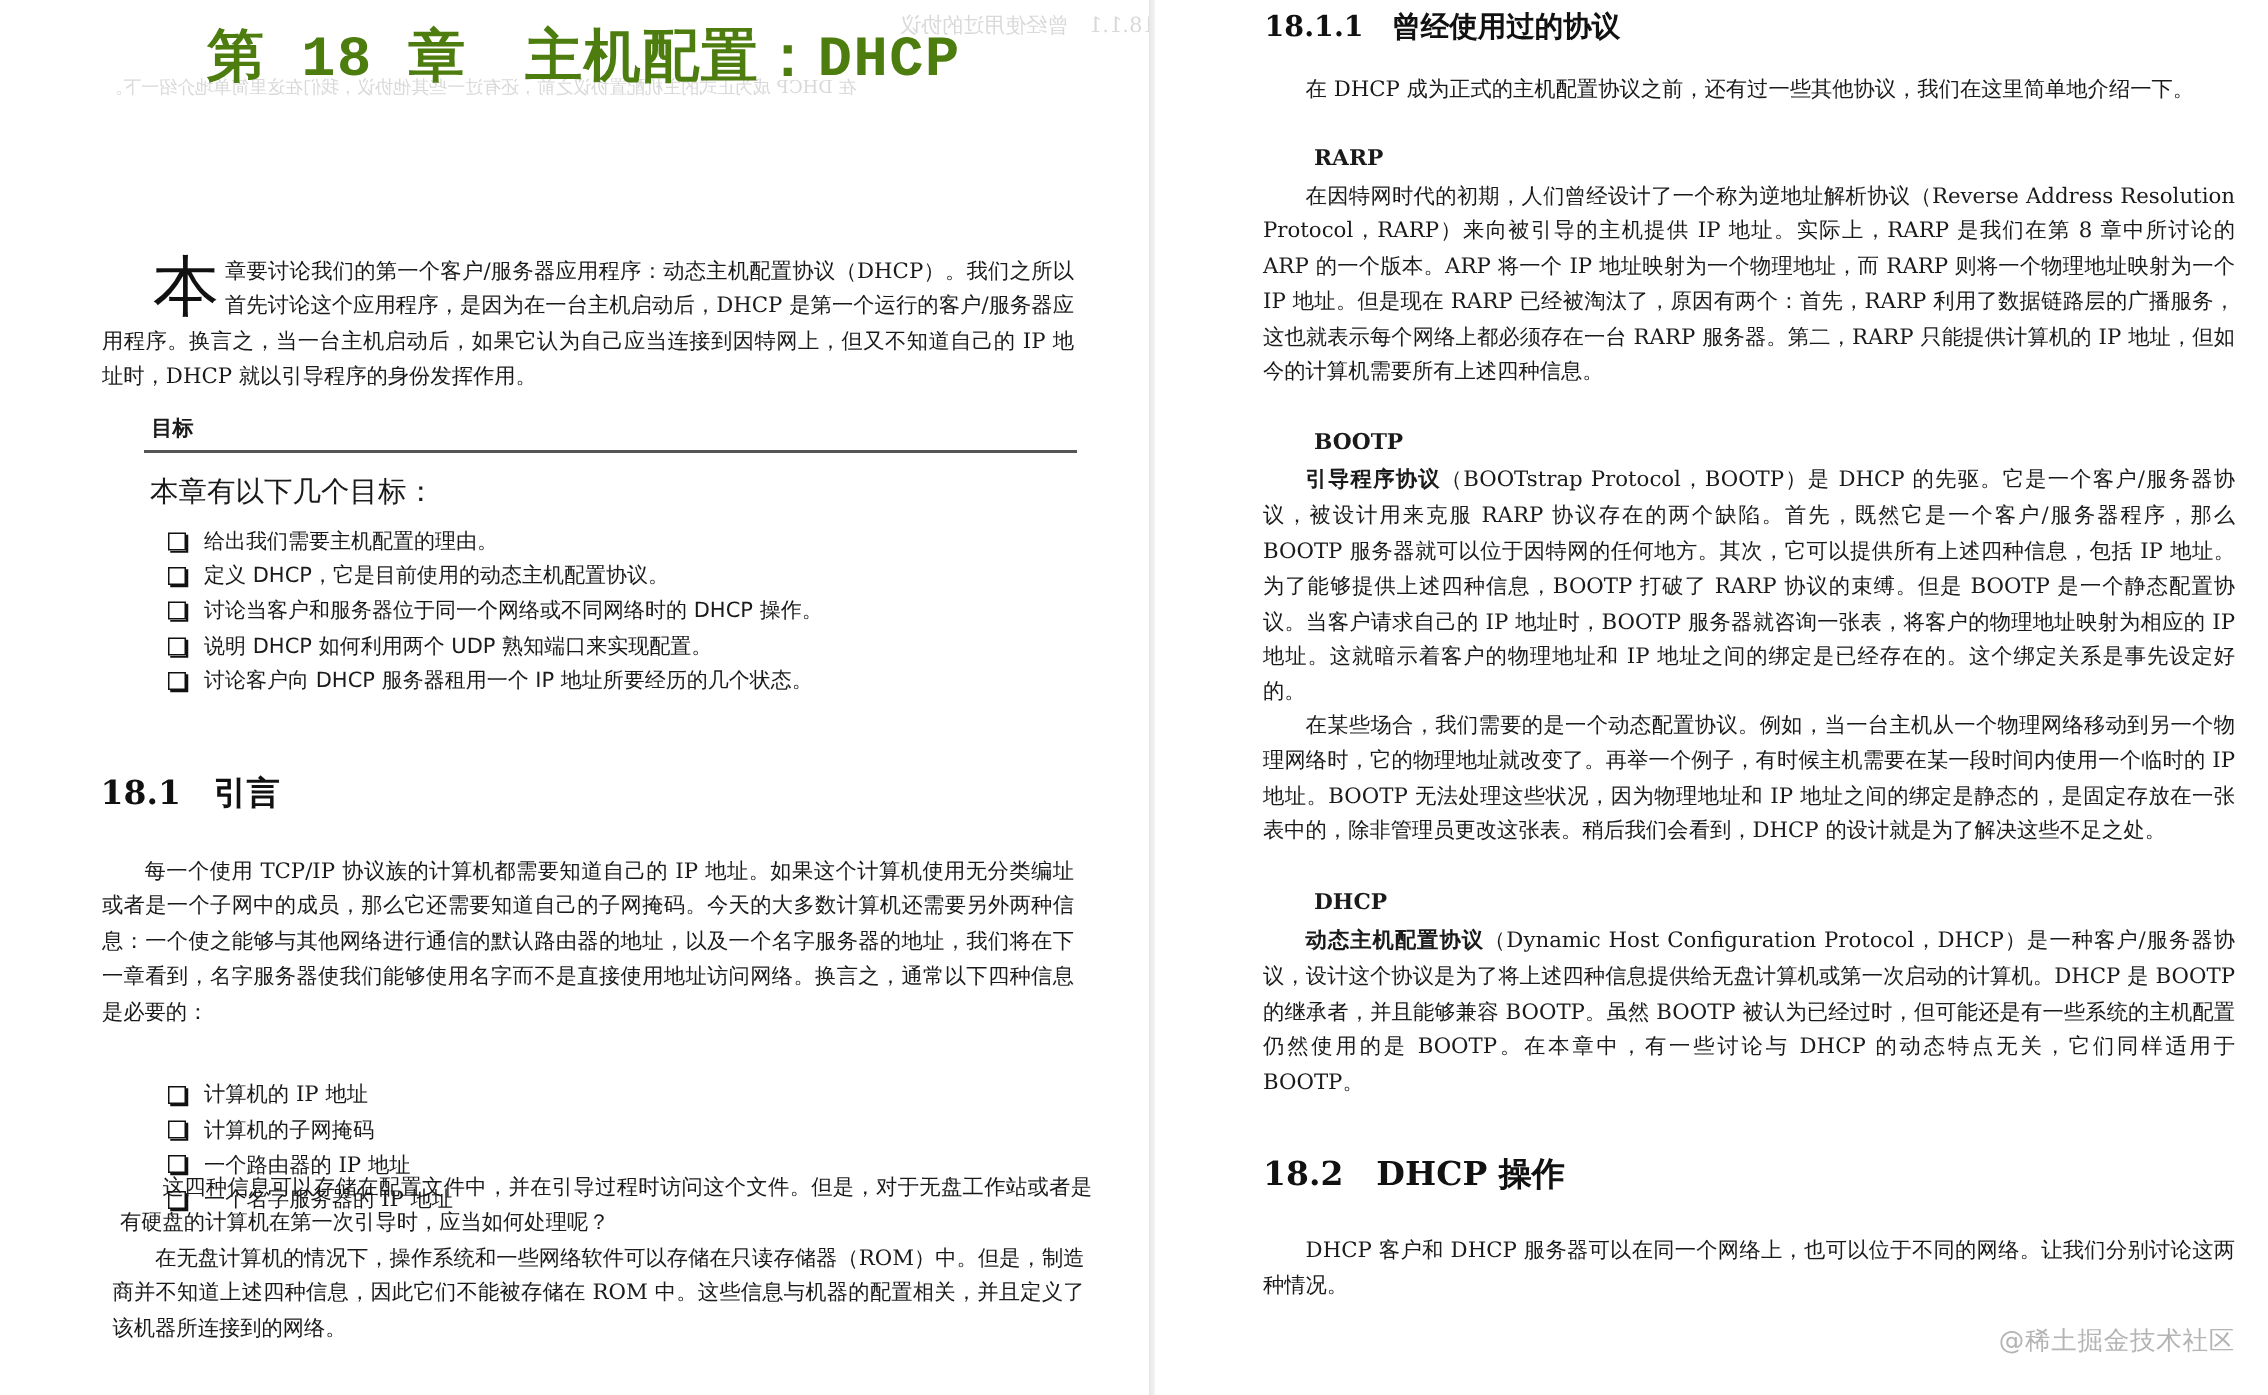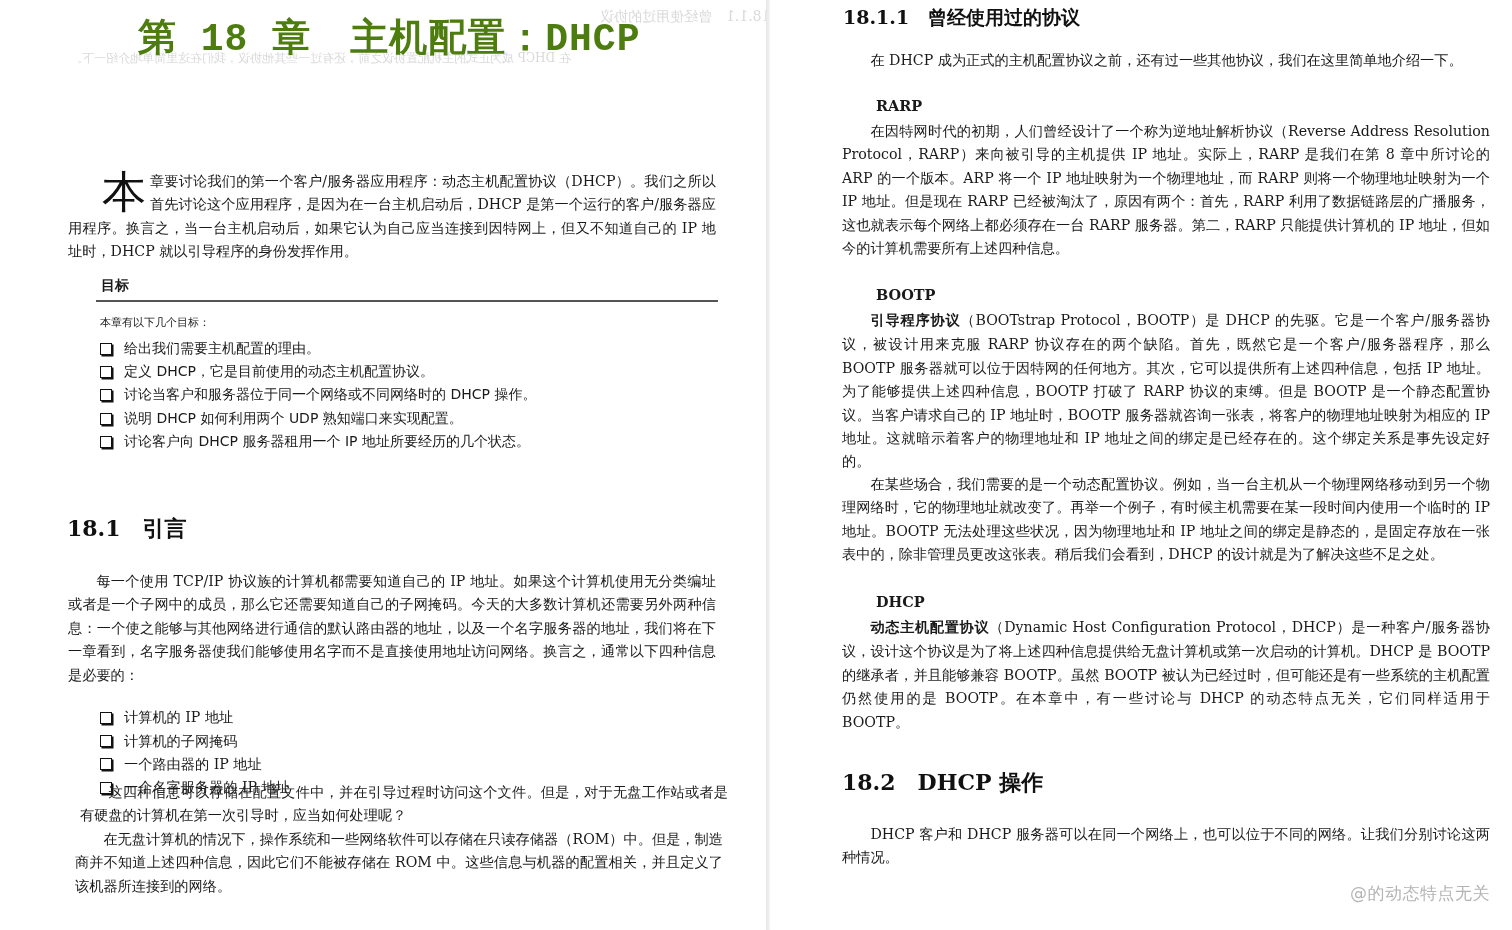--- a/index.html
+++ b/index.html
@@ -40,23 +40,23 @@
     .dropcap-text { font-size: 14.2px; line-height: 23.4px; text-align: justify; }
     .goal-heading {
       position: absolute; left: 101px; top: 277px;
       font-family: "DejaVu Sans", sans-serif; font-weight: bold; font-size: 14px;
     }
     .goal-rule {
       position: absolute; left: 96px; top: 300px; width: 622px; height: 1.5px; background: #555;
     }
     .goal-intro {
       position: absolute; left: 100px; top: 315px;
-      font-family: Liberation Sans, sans-serif; font-size: 11px;
+      font-family: Liberation Sans, sans-serif; font-size: 19px;
     }
-    .bullet-list { position: absolute; margin: 0; padding: 0; list-style: none; }
+    .bullet-list { position: absolute; margin: 12px; padding: 0; list-style: none; }
     .bullet-list li { display: flex; align-items: center; height: 23.4px; white-space: nowrap; }
     .checkbox {
       display: inline-block; width: 10px; height: 10px; border: 1.6px solid #111;
       box-shadow: 1.5px 1.5px 0 #111; margin-right: 12px; flex: 0 0 auto;
     }
     .sans { font-family: "DejaVu Sans", sans-serif; font-size: 14px; }
     .serif { font-family: "DejaVu Serif", serif; font-size: 14.2px; }
     .section-title {
       position: absolute; font-family: "DejaVu Serif", serif; font-weight: bold;
       font-size: 22px; white-space: nowrap; color: #111;
@@ -158,13 +158,13 @@
 
   <div class="p indent" style="left:72px; top:473px; width:648px;"><span>在某些场合，我们需要的是一个</span><span class="em-dot">动态配置协议</span><span>。例如，当一台主机从一个物理网络移动到另一个物理网络时，它的物理地址就改变了。再举一个例子，有时候主机需要在某一段时间内使用一个临时的 IP 地址。BOOTP 无法处理这些状况，因为物理地址和 IP 地址之间的绑定是静态的，是固定存放在一张表中的，除非管理员更改这张表。稍后我们会看到，DHCP 的设计就是为了解决这些不足之处。</span></div>
 
   <div class="run-head" style="left:106px; top:593px;">DHCP</div>
   <div class="p indent" style="left:72px; top:616px; width:648px;"><span class="bold">动态主机配置协议</span><span>（Dynamic Host Configuration Protocol，DHCP）是一种客户/服务器协议，设计这个协议是为了将上述四种信息提供给无盘计算机或第一次启动的计算机。DHCP 是 BOOTP 的继承者，并且能够兼容 BOOTP。虽然 BOOTP 被认为已经过时，但可能还是有一些系统的主机配置仍然使用的是 BOOTP。在本章中，有一些讨论与 DHCP 的动态特点无关，它们同样适用于 BOOTP。</span></div>
 
   <div class="section-title" style="left:72px; top:768px;">18.2　DHCP 操作</div>
   <div class="p indent" style="left:72px; top:823px; width:648px;">DHCP 客户和 DHCP 服务器可以在同一个网络上，也可以位于不同的网络。让我们分别讨论这两种情况。</div>
 </div>
 
-<div class="watermark">@的动态特点无关</div>
+<div class="watermark">@稀土掘金技术社区</div>
 
 </body></html>

